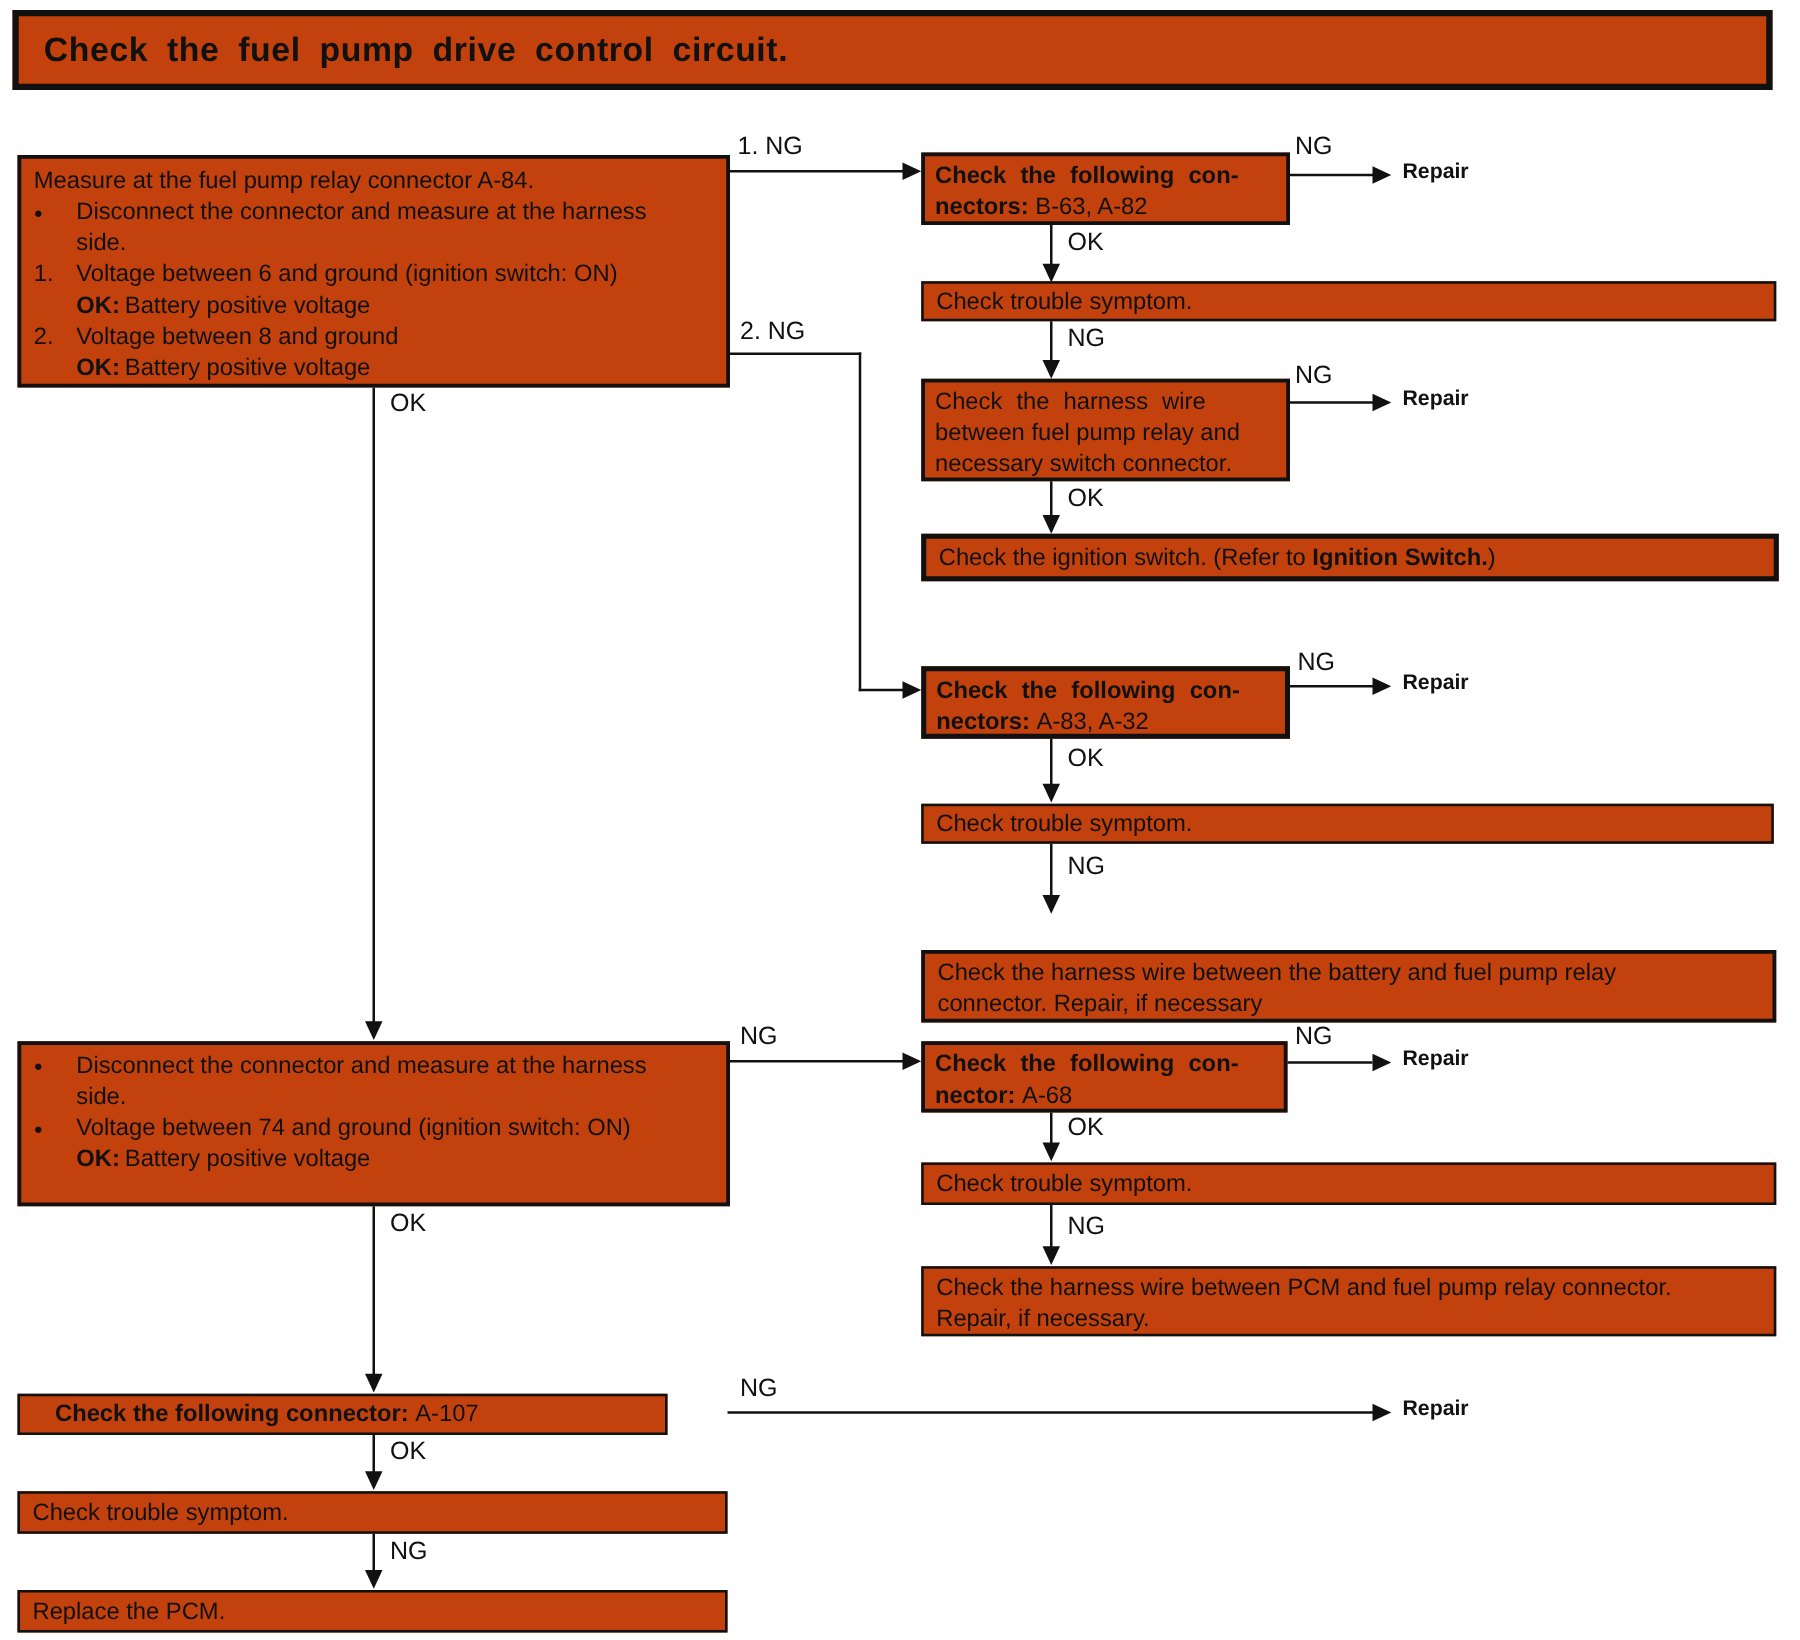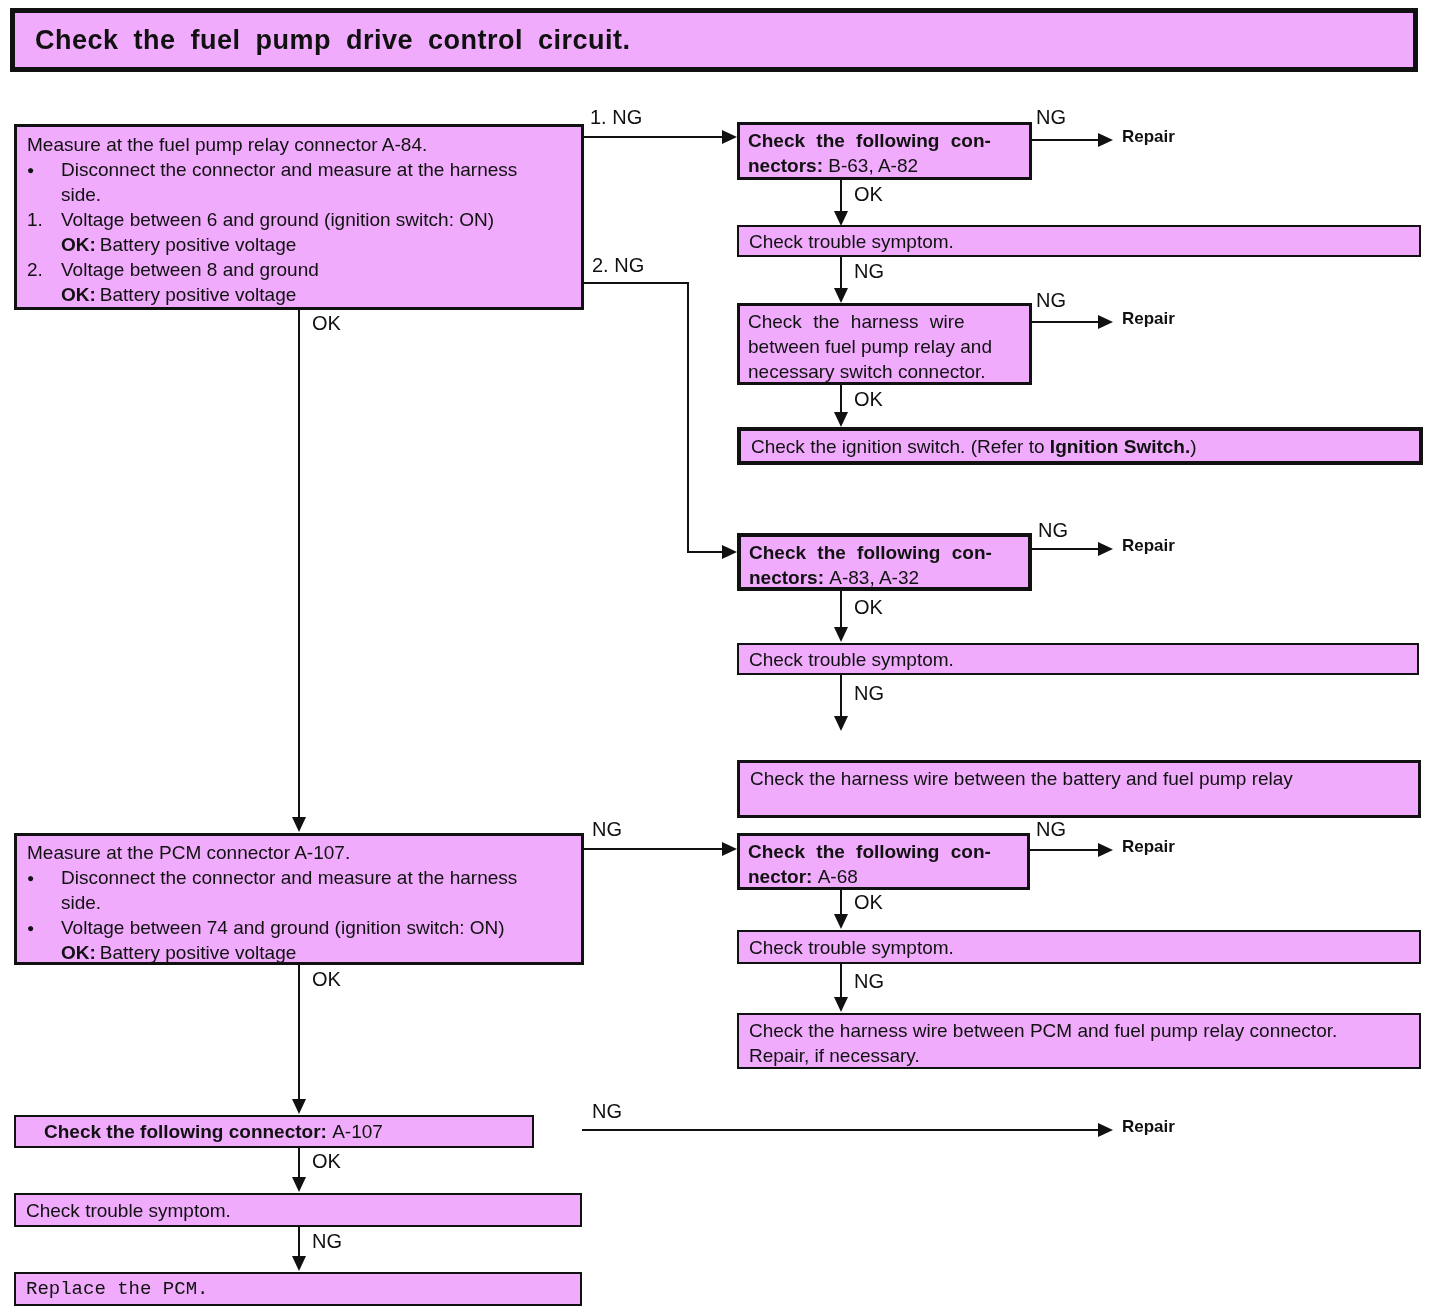--- a/index.html
+++ b/index.html
@@ -1,31 +1,31 @@
 <!DOCTYPE html>
 <html><head>
 <meta charset="utf-8">
 <style>
   html,body{margin:0;padding:0;background:#f4f4f2;}
   .stage{
     position:relative;width:1440px;height:1312px;background:#ffffff;
     font-family:"Liberation Sans",sans-serif;color:#111;overflow:hidden;
   }
-  .box{position:absolute;box-sizing:border-box;background:#f0abfc;border:3px solid #111;font-size:19px;line-height:25px;}
+  .box{position:absolute;box-sizing:border-box;background:#c2410c;border:3px solid #111;font-size:19px;line-height:25px;}
   .flex-c{display:flex;align-items:center;padding-left:10px;}
   
   #title-box{left:10px;top:8px;width:1408px;height:64px;border-width:5px;
     display:flex;align-items:center;padding-left:20px;font-size:27px;font-weight:bold;
     letter-spacing:.5px;word-spacing:7px;}
   
   #box-relay{left:14px;top:124px;width:570px;height:186px;padding:5px 8px 0 10px;}
   #box-pcm{left:14px;top:833px;width:570px;height:132px;padding:4px 8px 0 10px;}
   #box-conn4{left:14px;top:1115px;width:520px;height:33px;border-width:2px;padding-left:28px;}
   #box-trouble4{left:14px;top:1193px;width:568px;height:34px;border-width:2px;}
-  #box-replace{left:14px;top:1272px;width:568px;height:34px;border-width:2px;font-family:Liberation Mono, monospace;}
+  #box-replace{left:14px;top:1272px;width:568px;height:34px;border-width:2px;}
   
   #box-conn1{left:737px;top:122px;width:295px;height:58px;padding:3px 8px;font-weight:bold;}
   #box-trouble1{left:737px;top:225px;width:684px;height:32px;border-width:2px;}
   #box-harness-ign{left:737px;top:303px;width:295px;height:82px;padding:3px 8px;}
   #box-ignition{left:737px;top:427px;width:686px;height:38px;border-width:4px;}
   #box-conn2{left:737px;top:533px;width:295px;height:58px;border-width:4px;padding:3px 8px;font-weight:bold;}
   #box-trouble2{left:737px;top:643px;width:682px;height:32px;border-width:2px;}
   #box-harness-batt{left:737px;top:760px;width:684px;height:58px;padding:3px 10px;}
   #box-conn3{left:737px;top:833px;width:293px;height:57px;padding:3px 8px;font-weight:bold;}
   #box-trouble3{left:737px;top:930px;width:684px;height:34px;border-width:2px;}
@@ -106,24 +106,24 @@
     <div class="ws1">Check the following con-</div>
     <div><span>nectors:</span> <span class="val">A-83, A-32</span></div>
   </div>
 
   <div class="box flex-c" id="box-trouble2">
     <span>Check trouble symptom.</span>
   </div>
 
   <div class="box" id="box-harness-batt">
     <div>Check the harness wire between the battery and fuel pump relay</div>
+    <div>connector. Repair, if necessary</div>
   </div>
 
   <div class="box" id="box-pcm">
-    <div>Measure at the PCM connector A-107.</div>
     <div class="li">
       <span class="mk dot">●</span>
       <span class="tx">Disconnect the connector and measure at the harness</span>
     </div>
     <div class="li">
       <span class="mk"></span>
       <span class="tx">side.</span>
     </div>
     <div class="li">
       <span class="mk dot">●</span>

